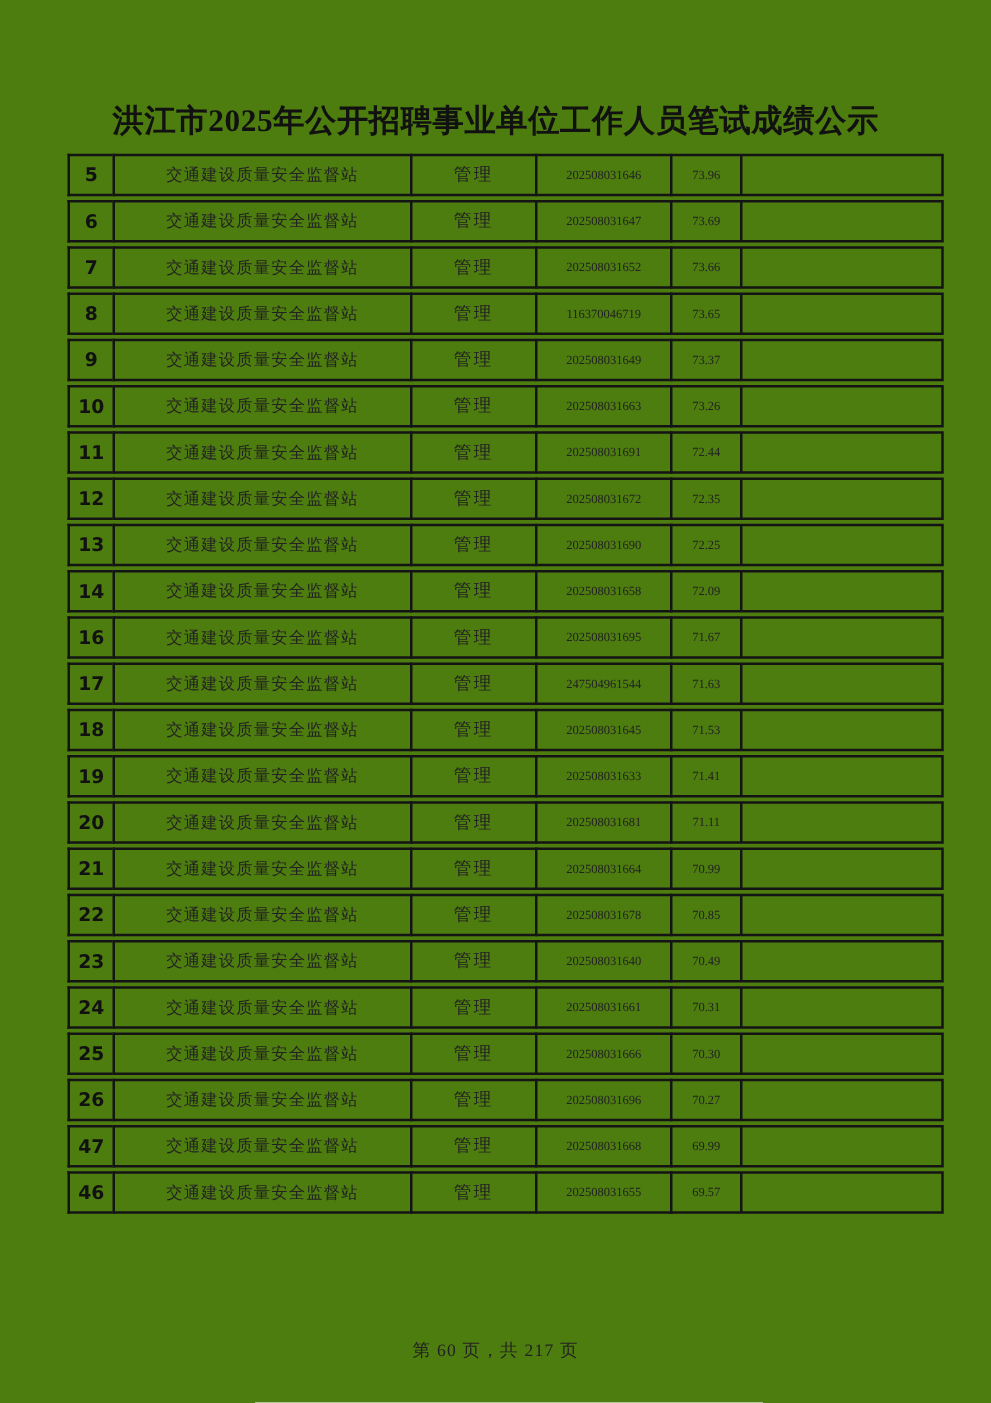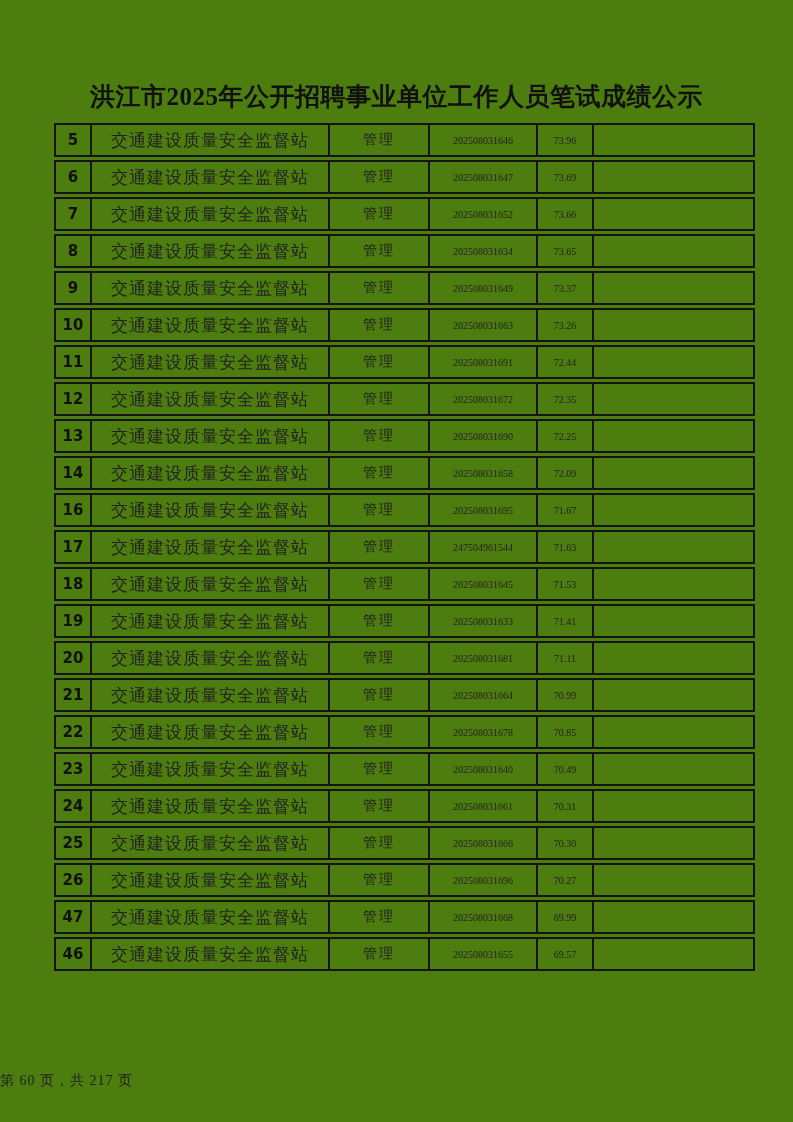--- a/index.html
+++ b/index.html
@@ -58,35 +58,36 @@
   .col-num    { width: 108px; }
   .col-score  { width: 56px;  }
   .col-remark { width: 163px; }
   td.c-rank {
     font-family: "DejaVu Sans", "Liberation Sans", sans-serif;
     font-weight: 700;
     font-size: 15px;
     color: #111111;
   }
   td.c-unit {
-    font-size: 17px;
+    font-size: 13px;
     letter-spacing: 1px;
   }
   td.c-pos {
     letter-spacing: 2px;
   }
   td.c-num, td.c-score {
     font-family: "Liberation Serif", "DejaVu Serif", serif;
     font-size: 10px;
   }
   .page-footer {
     position: absolute;
     left: 0;
     right: 0;
     top: 1072px;
+    text-align: center;
     font-size: 14px;
     color: #222222;
     letter-spacing: 1px;
     font-family: "Liberation Serif", "DejaVu Serif", serif;
   }
 </style>
 </head>
 <body>
 
 <div class="page">
@@ -124,21 +125,21 @@
           <td class="c-unit">交通建设质量安全监督站</td>
           <td class="c-pos">管理</td>
           <td class="c-num">202508031652</td>
           <td class="c-score">73.66</td>
           <td class="c-remark"></td>
         </tr>
         <tr>
           <td class="c-rank">8</td>
           <td class="c-unit">交通建设质量安全监督站</td>
           <td class="c-pos">管理</td>
-          <td class="c-num">202508031634</td>
+          <td class="c-num">116370046719</td>
           <td class="c-score">73.65</td>
           <td class="c-remark"></td>
         </tr>
         <tr>
           <td class="c-rank">9</td>
           <td class="c-unit">交通建设质量安全监督站</td>
           <td class="c-pos">管理</td>
           <td class="c-num">202508031649</td>
           <td class="c-score">73.37</td>
           <td class="c-remark"></td>

